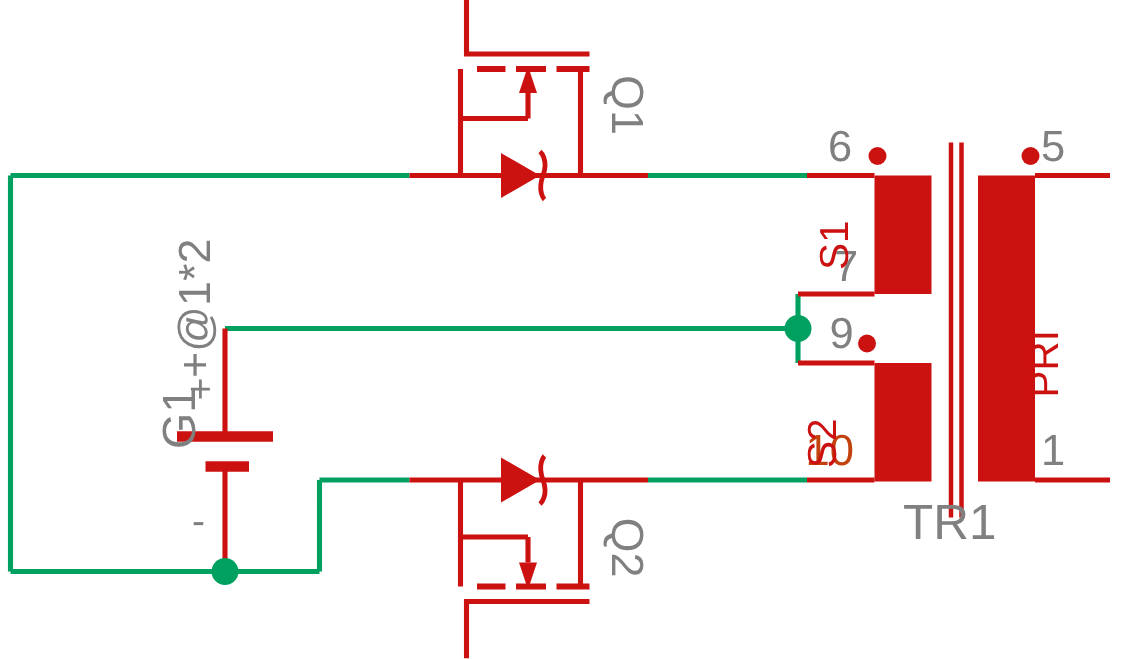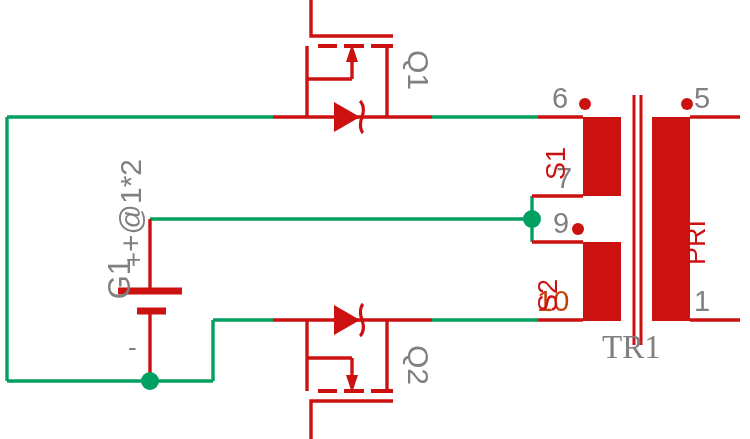--- a/index.html
+++ b/index.html
@@ -191,17 +191,17 @@
   </div>
 
   <div class="lbl rot" style="left:564px;top:312px;transform:rotate(-90deg) translate(0,-100%);font-size:27px;color:#cc1111;">
     <span>S2</span>
   </div>
 
   <div class="lbl rot" style="left:712px;top:265px;transform:rotate(-90deg) translate(0,-100%);font-size:27px;color:#cc1111;">
     <span>PRI</span>
   </div>
 
-  <div class="lbl" style="left:602px;top:329px;font-size:33px;color:#808080;font-family:Liberation Serif, serif;">
+  <div class="lbl" style="left:602px;top:329px;font-size:33px;color:#808080;">
     <span>TR1</span>
   </div>
 
 </div>
 
 </body></html>

